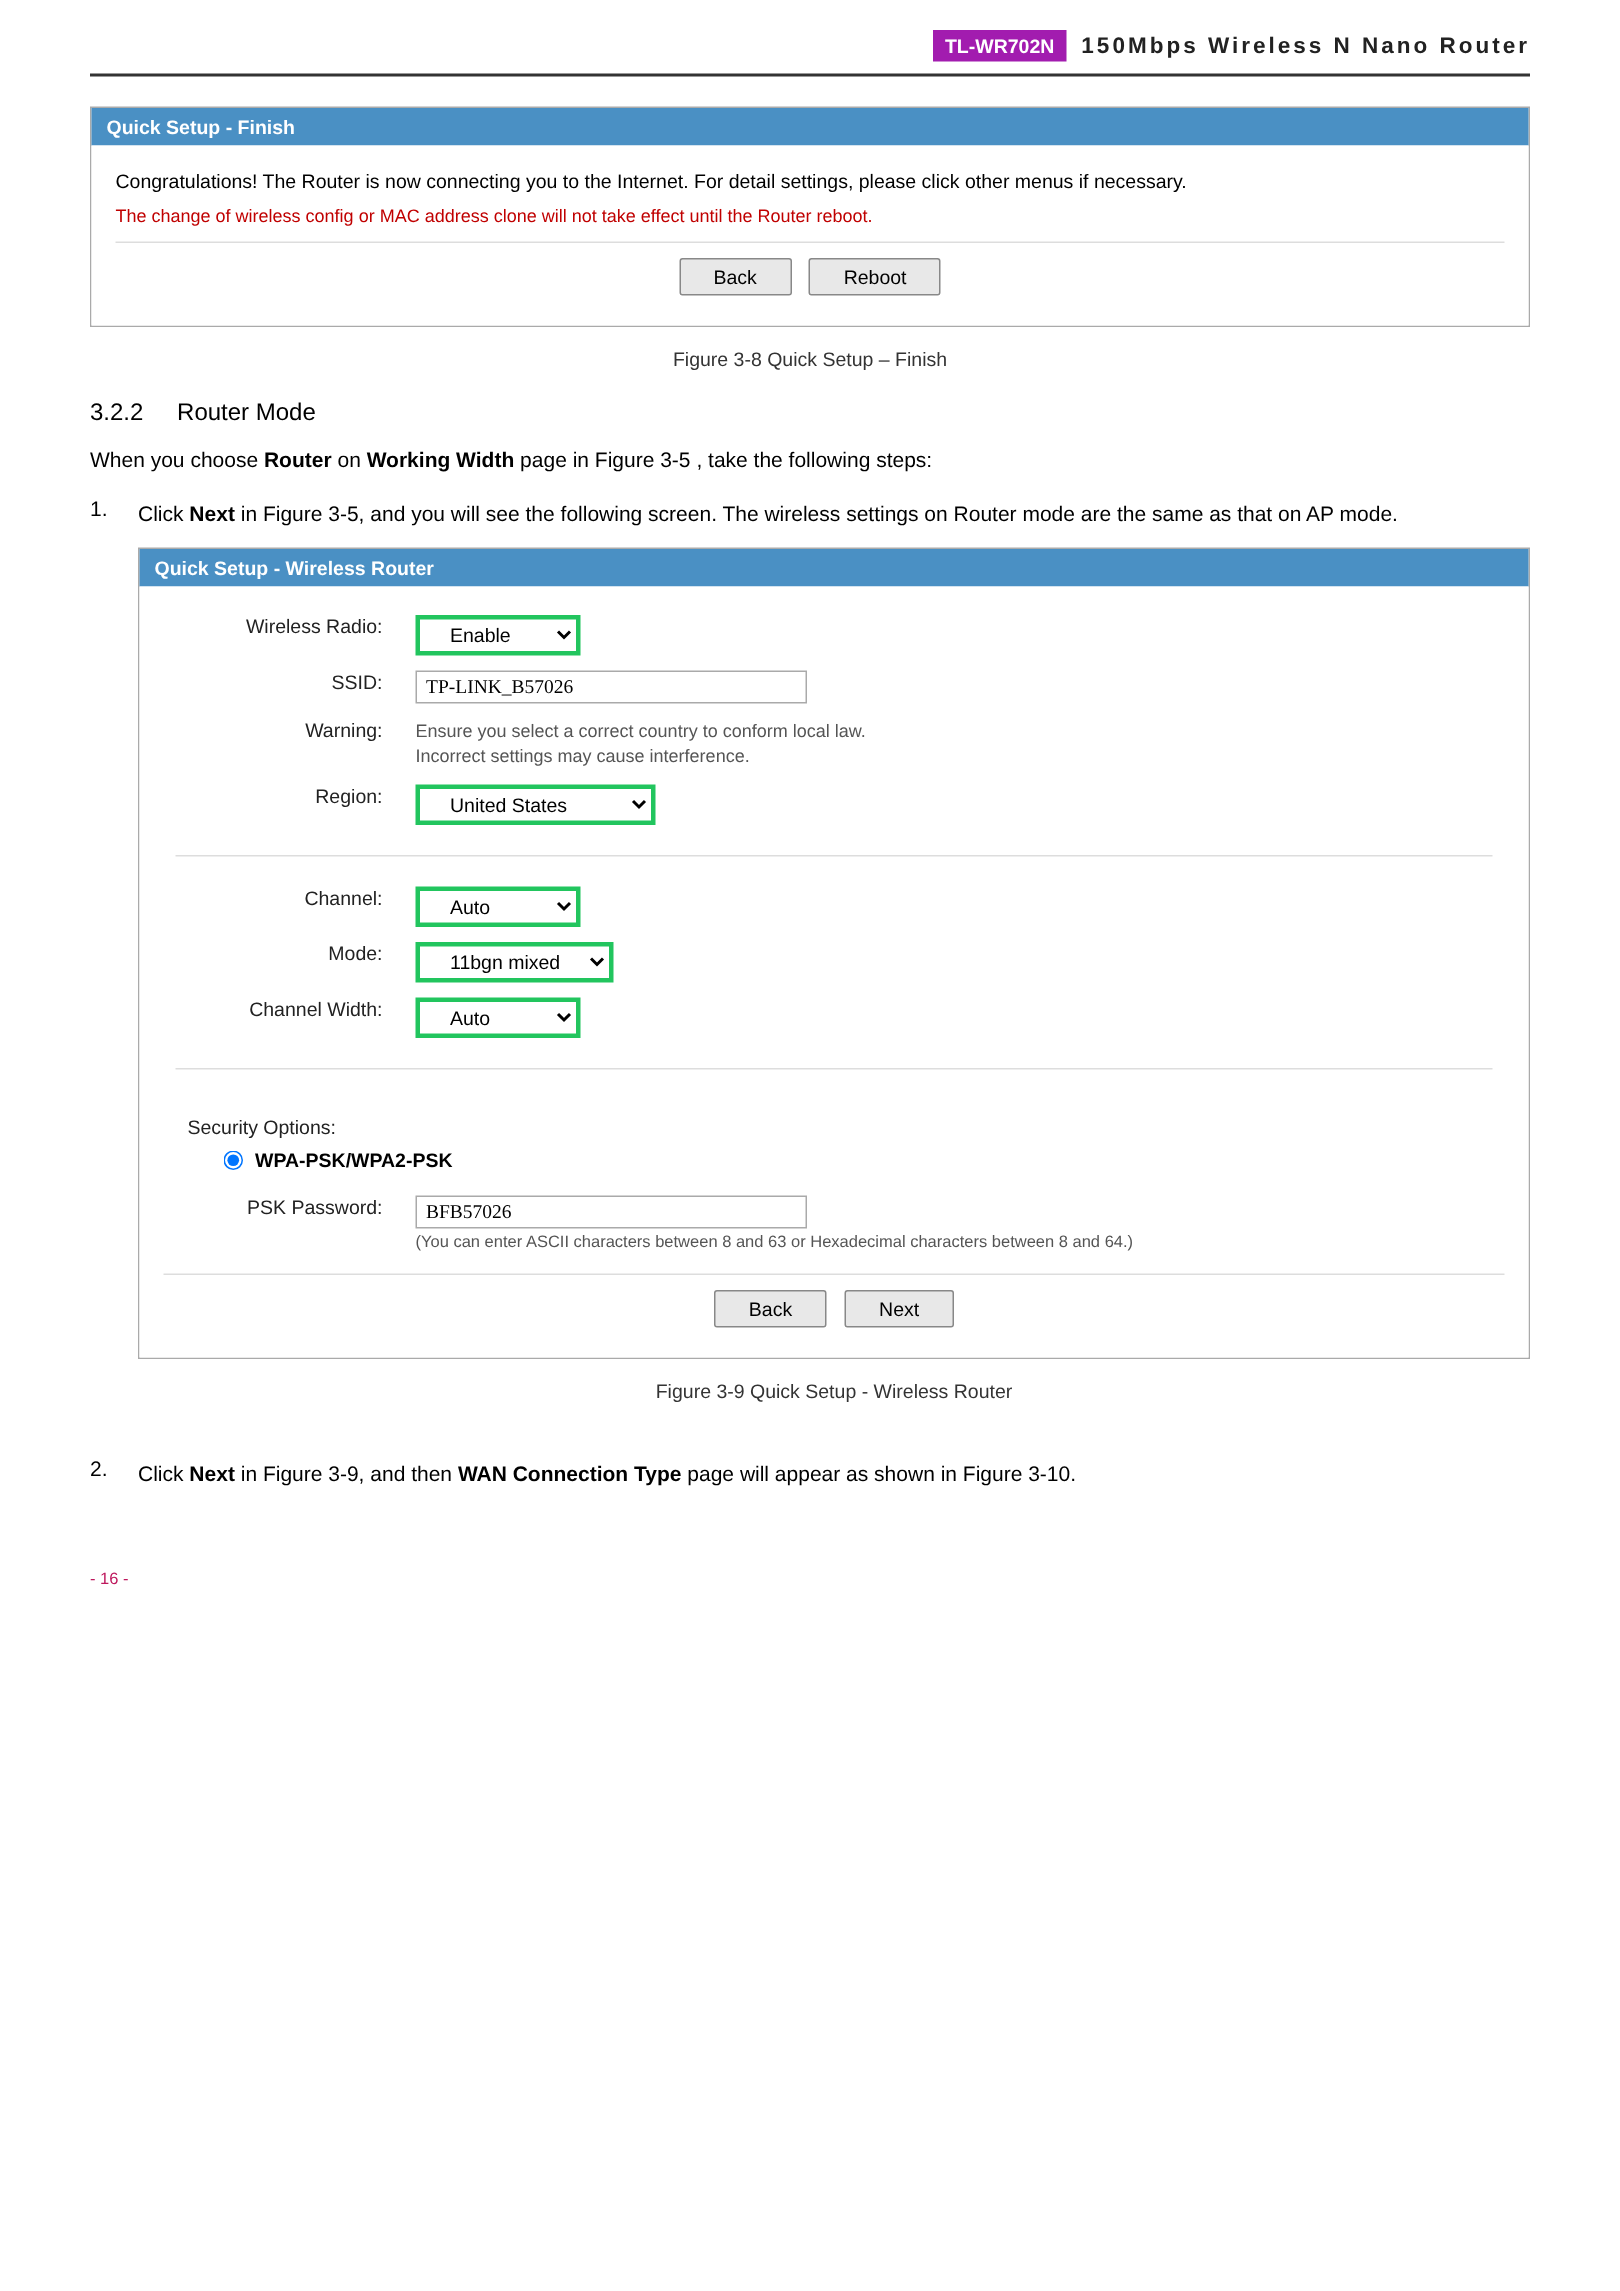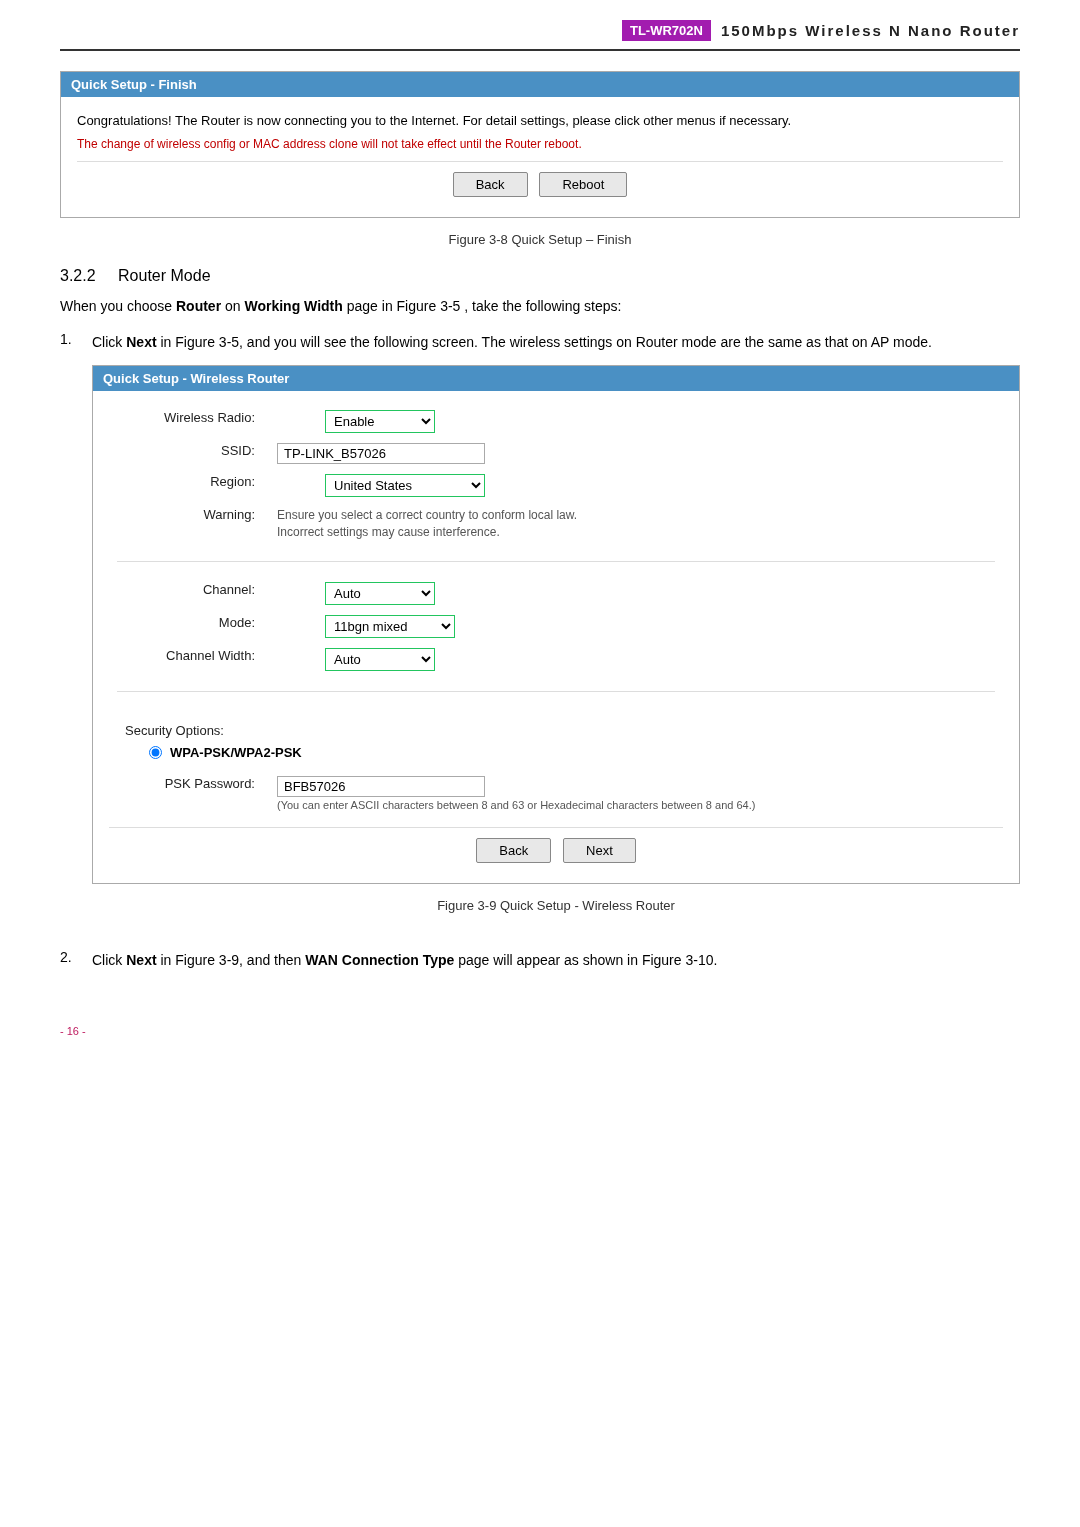--- a/index.html
+++ b/index.html
@@ -136,32 +136,32 @@
       color: #222;
       padding-right: 14px;
       white-space: nowrap;
     }
     .form-table .value-cell {
       text-align: left;
     }
 
     
     .form-select {
-      border: 1px solid #22c55e;
-      padding: 2px 4px;
+      border: 3px solid #22c55e;
+      padding: 2px 16px;
       font-size: 13px;
       background: #fff;
       min-width: 110px;
-      margin-left: 48px;
     }
     .form-input {
       border: 1px solid #aaa;
       padding: 2px 6px;
       font-size: 13px;
-      width: 208px;
+      width: 261px;
+      font-family: Liberation Serif, serif;
     }
 
     
     .form-select-region {
       min-width: 160px;
     }
 
     
     .divider {
       border: none;
@@ -266,32 +266,32 @@
                 </select>
               </td>
             </tr>
             <tr>
               <td class="label-cell">SSID:</td>
               <td class="value-cell">
                 <input type="text" class="form-input" value="TP-LINK_B57026" style="">
               </td>
             </tr>
             <tr>
+              <td class="label-cell">Warning:</td>
+              <td class="value-cell">
+                <span class="warning-small">Ensure you select a correct country to conform local law.</span><br>
+                <span class="warning-small">Incorrect settings may cause interference.</span>
+              </td>
+            </tr>
+            <tr>
               <td class="label-cell">Region:</td>
               <td class="value-cell">
                 <select class="form-select form-select-region">
                   <option>United States</option>
                 </select>
-              </td>
-            </tr>
-            <tr>
-              <td class="label-cell">Warning:</td>
-              <td class="value-cell">
-                <span class="warning-small">Ensure you select a correct country to conform local law.</span><br>
-                <span class="warning-small">Incorrect settings may cause interference.</span>
               </td>
             </tr>
             <tr>
                 <td colspan="2">
                   <hr class="divider">
                 </td>
               </tr>
             <tr>
               <td class="label-cell">Channel:</td>
               <td class="value-cell">

